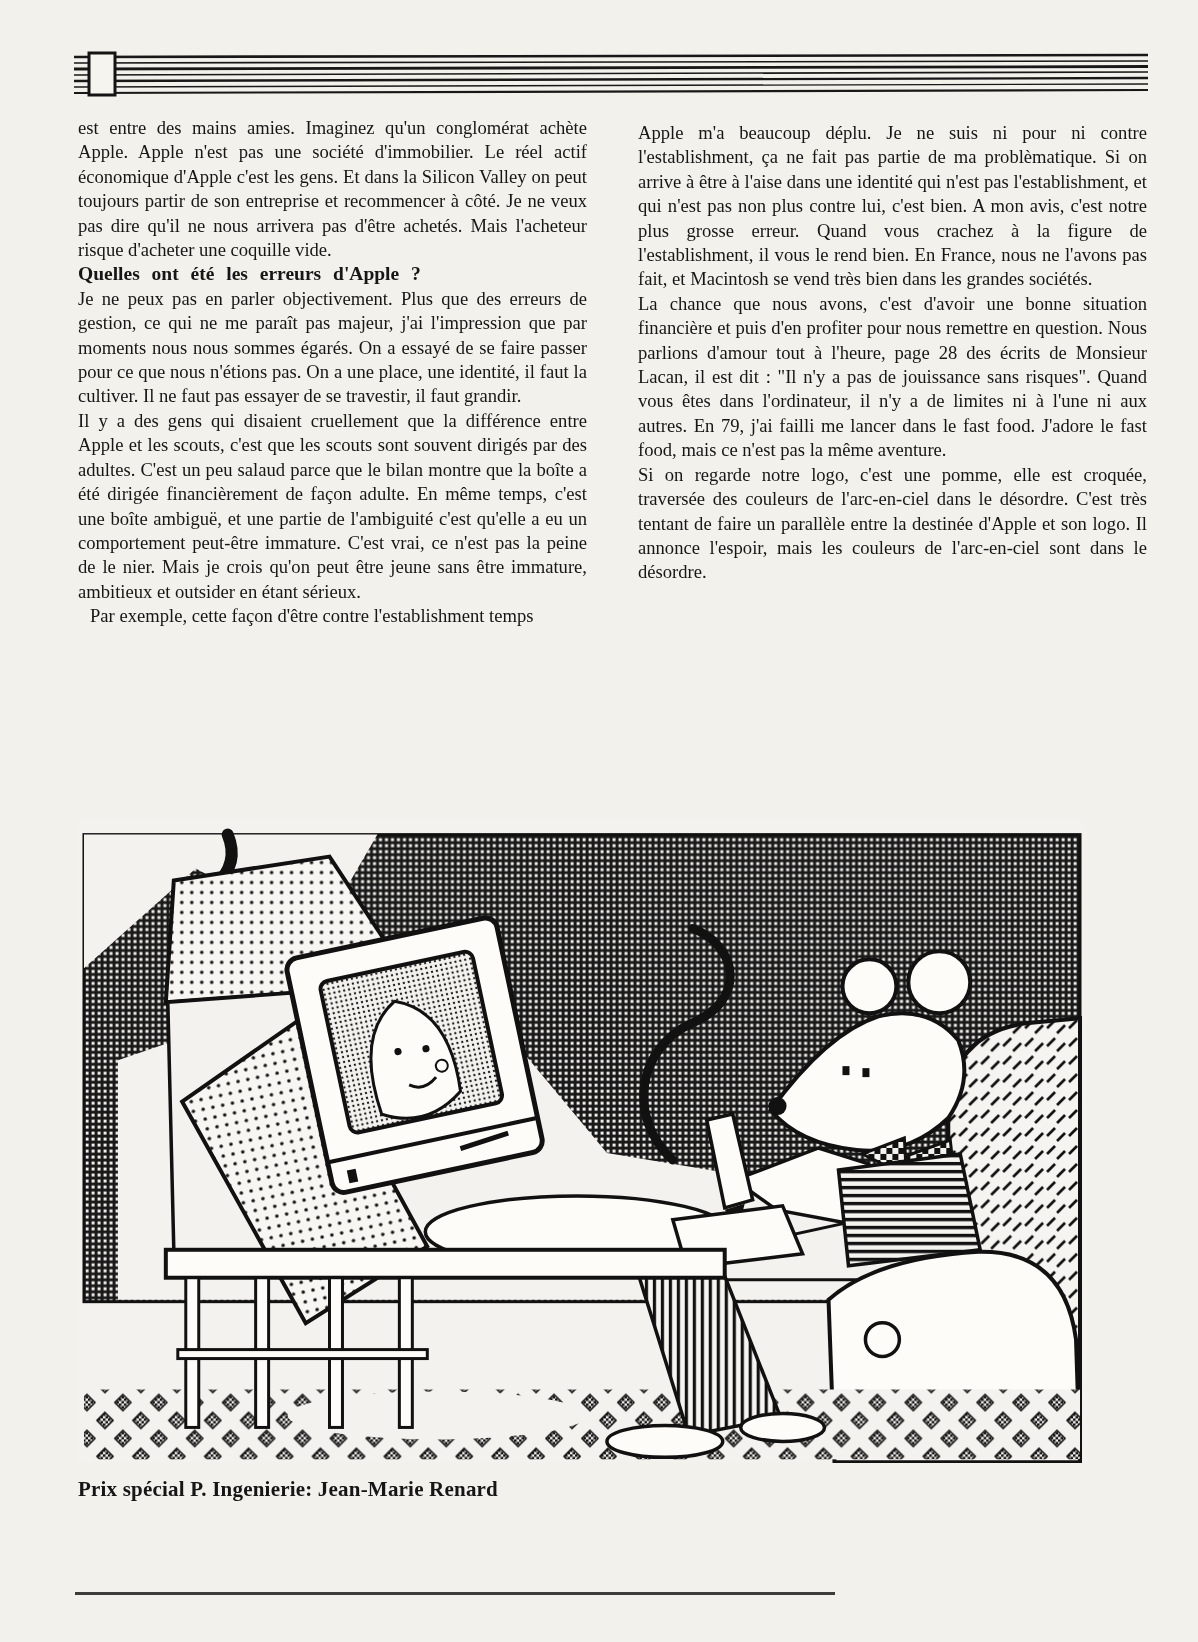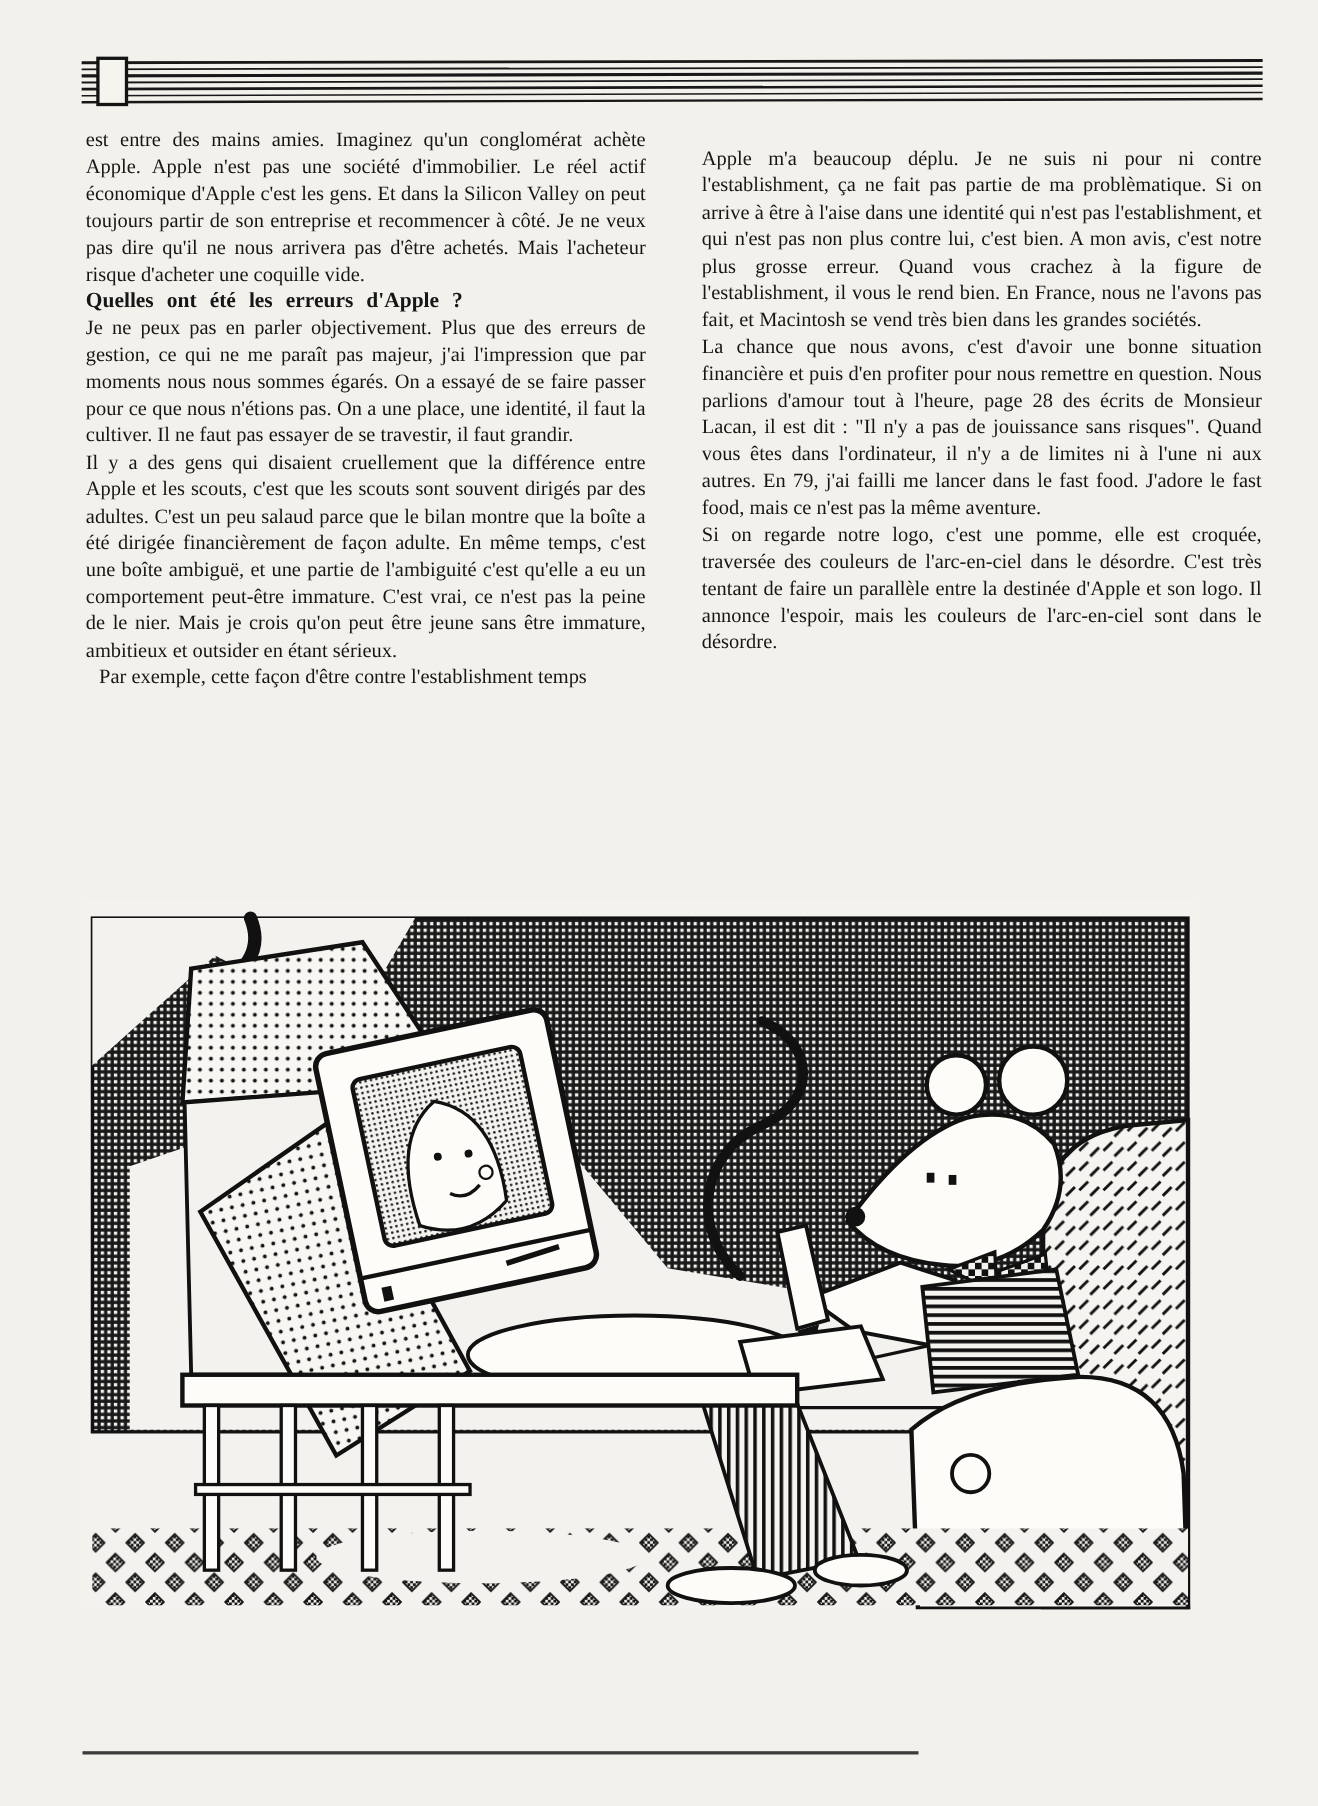--- a/index.html
+++ b/index.html
@@ -4,21 +4,21 @@
 <style>
   html,body{margin:0;padding:0;background:#d8d6d2;}
   .page{position:relative;width:1198px;height:1642px;margin:0 auto;background:#f3f1ec;
         font-family:"Liberation Serif","DejaVu Serif",serif;color:#161616;overflow:hidden;}
   
   .toprule{position:absolute;left:74px;top:50px;width:1074px;height:50px;}
   
   .col{position:absolute;width:509px;text-align:justify;font-size:18.6px;line-height:24.4px;}
   .col p{margin:0;}
   .col-left{left:78px;top:116px;}
-  .col-right{left:638px;top:133px;}
+  .col-right{left:638px;top:121px;}
   .qheading{font-weight:bold;font-size:19.5px;word-spacing:7px;margin:36px 0 29px 0;}
   .mt{margin-top:25px;}
   .indent{text-indent:12px;}
   .credit{font-weight:bold;word-spacing:3px;margin-top:27px;}
   .endmark{display:inline-block;width:15px;height:14px;vertical-align:-2px;margin-left:4px;
            border:1.6px solid #111;
            background:conic-gradient(#111 25%,#fff 0 50%,#111 0 75%,#fff 0);
            background-size:6px 6px;position:relative;}
   .cursor{position:absolute;right:-7px;bottom:-9px;width:14px;height:16px;}
   
@@ -177,16 +177,17 @@
 
       <rect x="88" y="432" width="560" height="28" fill="#fdfcf9" stroke="#111" stroke-width="4"></rect>
       <rect x="108" y="460" width="13" height="150" fill="#fdfcf9" stroke="#111" stroke-width="3"></rect>
       <rect x="178" y="460" width="13" height="150" fill="#fdfcf9" stroke="#111" stroke-width="3"></rect>
       <rect x="252" y="460" width="13" height="150" fill="#fdfcf9" stroke="#111" stroke-width="3"></rect>
       <rect x="322" y="460" width="13" height="150" fill="#fdfcf9" stroke="#111" stroke-width="3"></rect>
       <rect x="100" y="532" width="250" height="9" fill="#fdfcf9" stroke="#111" stroke-width="3"></rect>
     </svg>
   </figure>
 
+  <div class="caption">Prix spécial P. Ingenierie: Jean-Marie Renard</div>
 
   <div class="bottom-smudge"></div>
 
 </div>
 
 </body></html>

